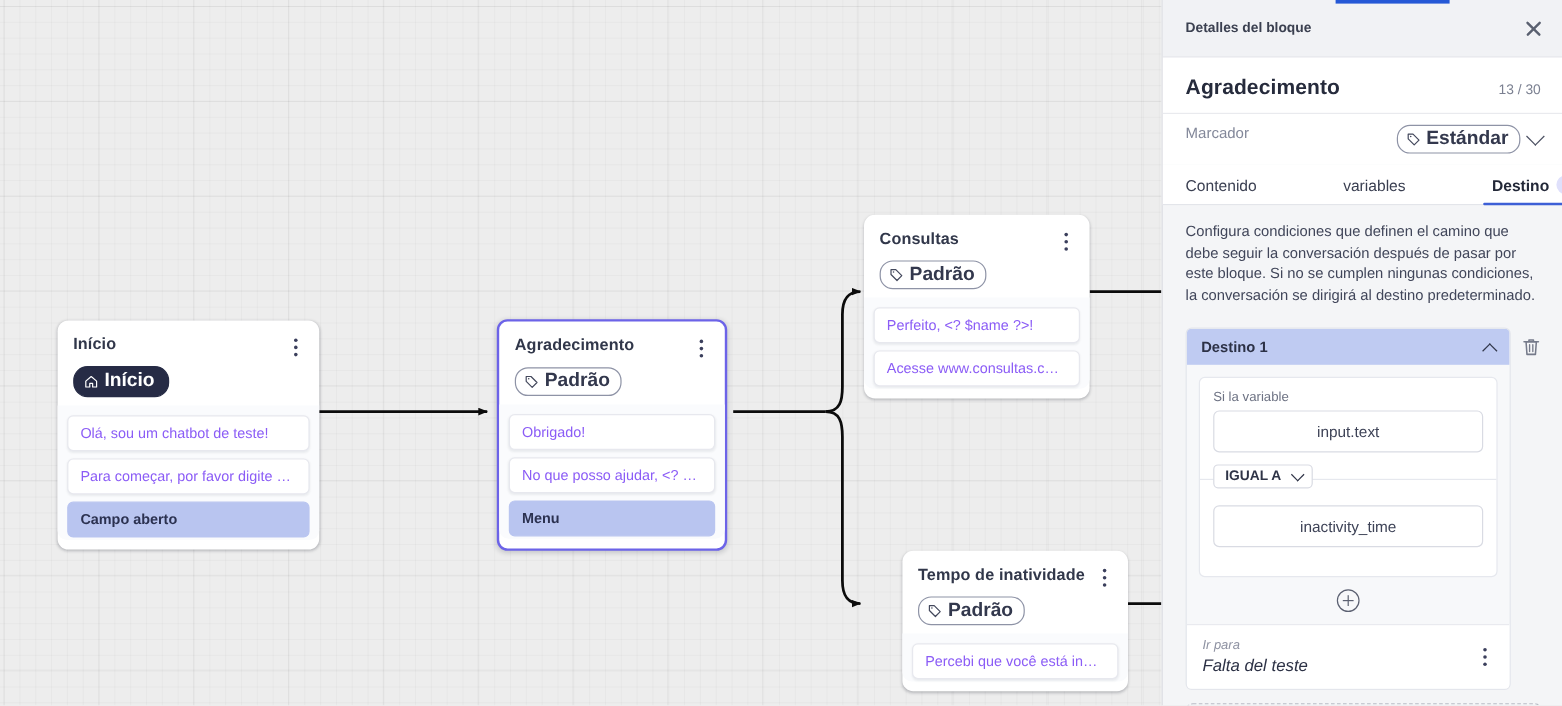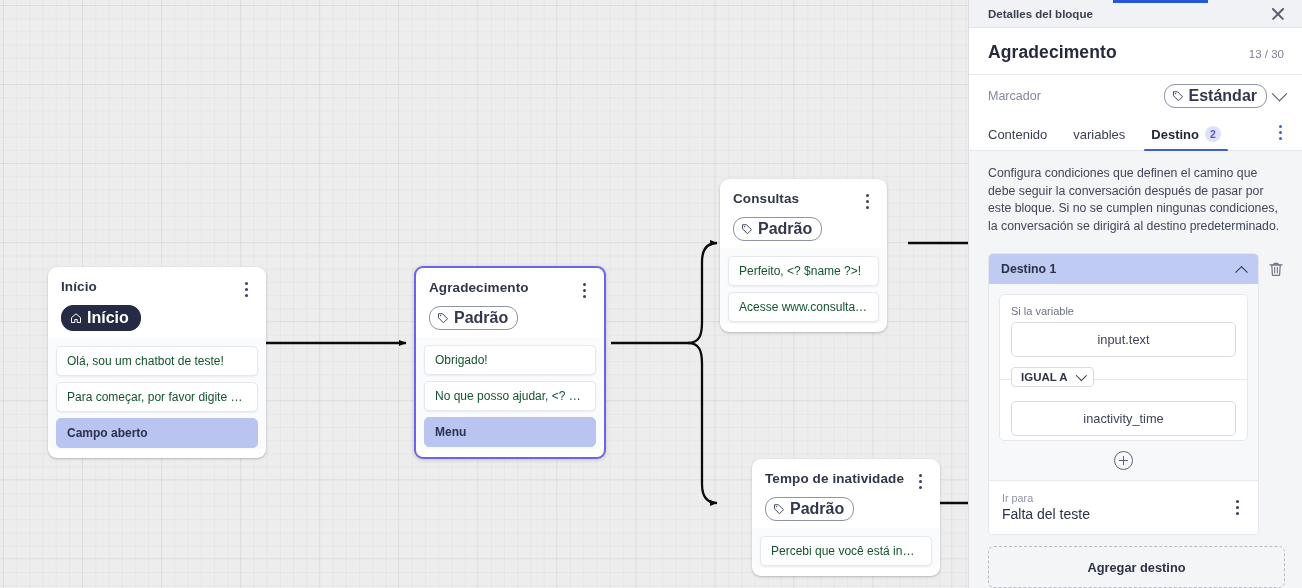--- a/index.html
+++ b/index.html
@@ -61,21 +61,21 @@
     padding: 2px 9px 2px 7px;
     font-size: 16px; color:#33384d; font-weight:600; background:#fff;
   }
   .tag-pill.dark {
     background:#262b45; border-color:#262b45; color:#fff;
     padding: 3px 11px 3px 8px; border-radius: 12px;
   }
   .node-rows { padding: 0 8px; display:flex; flex-direction:column; gap:6px; }
   .node-row {
     background:#fff; border:1px solid #e7e8ee; border-radius:5px;
-    padding: 7px 10px; font-size: 12px; color:#14532d;
+    padding: 7px 10px; font-size: 12px; color:#8b5cf6;
     white-space: nowrap; overflow: hidden; text-overflow: ellipsis;
     box-shadow: 0 1px 2px rgba(16,24,40,0.07);
   }
   .node-row.highlight {
     background:#b9c5f0; border-color:#b9c5f0; color:#2b3150; font-weight:600;
     box-shadow:none;
   }
   .node-body-bg {
     background:#fafbfd; border-radius: 0 0 8px 8px; padding: 8px 0 2px 0;
     margin-top: -2px;
@@ -87,21 +87,21 @@
     width: 334px; height: 588px;
     background: #f4f5f7;
     border-left: 1px solid #dcdee3;
     display: flex; flex-direction: column;
   }
   #topbluebar {
     position:absolute; top:0; left:144px; width:95px; height:3px;
     background:#2558d6; z-index: 5;
   }
   .panel-topbar {
-    height: 28px; background:#f1f2f5; border-bottom:1px solid #e3e5ea;
+    height: 48px; background:#f1f2f5; border-bottom:1px solid #e3e5ea;
     display:flex; align-items:center; justify-content:space-between;
     padding: 0 16px 0 19px;
   }
   .panel-topbar-title { font-size: 11.5px; color:#3b4050; font-weight:600; }
   .close-x { width:16px; height:16px; cursor:pointer; position:relative; }
   .close-x::before, .close-x::after {
     content:""; position:absolute; left:0; top:7px; width:16px; height:1.6px;
     background:#5a6070; border-radius:1px;
   }
   .close-x::before { transform: rotate(45deg); }
@@ -110,34 +110,35 @@
   .panel-titlerow {
     background:#fff; padding: 14px 18px 11px 19px;
     display:flex; align-items:baseline; justify-content:space-between;
     border-bottom:1px solid #e9eaee;
   }
   .panel-title { font-size: 17.5px; color:#262b3c; font-weight:600; letter-spacing:.1px; }
   .panel-count { font-size: 11.5px; color:#7b8091; }
 
   .panel-marker {
     background:#fff; padding: 9px 17px 9px 19px;
-    display:flex; align-items:center; justify-content:space-between;
+    display:flex; justify-content:space-between;
   }
   .panel-marker-label { font-size: 12.5px; color:#83889a; }
   .marker-right { display:flex; align-items:center; gap:7px; }
   .chev-down {
     width:11px; height:11px; border-right:1.7px solid #4a4f61;
     border-bottom:1.7px solid #4a4f61; transform: rotate(45deg) translate(-2px,-2px);
     cursor:pointer;
   }
 
   .tabs {
     background:#fff; display:flex; align-items:center;
     padding: 0 14px 0 19px; border-bottom:1px solid #e3e5ea;
     height: 34px;
+    gap: 46px;
   }
   .tab {
     font-size: 13px; color:#3a3f51; padding: 0 0 9px 0; margin-right: 26px;
     cursor:pointer; display:flex; align-items:center; gap:6px;
     position:relative; top:5px;
   }
   .tab.active { color:#232838; font-weight:600; }
   .tab.active::after {
     content:""; position:absolute; left:-7px; right:-7px; bottom:0;
     height: 2.4px; background:#3d5fd6; border-radius:2px;
@@ -169,21 +170,21 @@
   .chev-up {
     width:9px; height:9px; border-left:1.9px solid #31364a;
     border-top:1.9px solid #31364a; transform: rotate(45deg) translate(2px,2px);
   }
   .trash {
     width:18px; height:20px; margin-top:6px; cursor:pointer;
     flex:0 0 auto;
   }
   .cond-inner {
     margin: 10px; background:#fff; border:1px solid #e6e8ee;
-    border-radius:5px; padding: 10px 11px 4px 11px; position:relative;
+    border-radius:5px; padding: 10px 11px 24px 11px; position:relative;
   }
   .cond-label { font-size:11px; color:#6d7283; margin-bottom:5px; }
   .cond-field {
     border:1px solid #d9dbe3; border-radius:5px; background:#fff;
     padding: 9px 11px; font-size: 12.8px; color:#3e4357;text-align:center;
   }
   .cond-oprow { position:relative; margin: 10px 0; height: 24px; }
   .cond-oprow::before {
     content:""; position:absolute; left:-11px; right:-11px; top:12px;
     height:1px; background:#e6e8ee;
@@ -203,21 +204,21 @@
     border:1.4px solid #5c6172; position:relative; cursor:pointer;
   }
   .add-circle::before, .add-circle::after {
     content:""; position:absolute; background:#5c6172;
   }
   .add-circle::before { left:4px; top:7.8px; width:9px; height:1.5px; }
   .add-circle::after  { top:4px; left:7.8px; height:9px; width:1.5px; }
 
   .goto-card {
     background:#fff; border-top:1px solid #e9eaef; padding: 11px 13px 12px 13px;
-    display:flex; align-items:center; justify-content:space-between;
+    display:flex; align-items:center; justify-content:space-between;font-style:italic;
   }
   .goto-label { font-size:10.8px; color:#8e92a2; margin-bottom:2px; }
   .goto-value { font-size:14px; color:#2c3145; }
 
   .add-dest-btn {
     margin: 8px 0 0 0; border:1.4px dashed #b9bcc6; border-radius:6px;
     height: 42px; display:flex; align-items:center; justify-content:center;
     font-size:12.8px; font-weight:700; color:#2d3245; cursor:pointer;
     background: transparent;
   }
@@ -294,21 +295,21 @@
       </div>
       <div class="node-body-bg">
         <div class="node-rows">
           <div class="node-row">Obrigado!</div>
           <div class="node-row">No que posso ajudar, &lt;? $name ...</div>
           <div class="node-row highlight">Menu</div>
         </div>
       </div>
     </div>
 
-    <div class="node" style="left:720px; top:179px; width:167px;">
+    <div class="node" style="left:720px; top:179px; width:188px;">
       <div class="node-head">
         <div class="node-title">Consultas</div>
         <div class="kebab">
           <i></i>
             <i></i>
             <i></i>
         </div>
       </div>
       <div class="tagrow">
         <span class="tag-pill">

